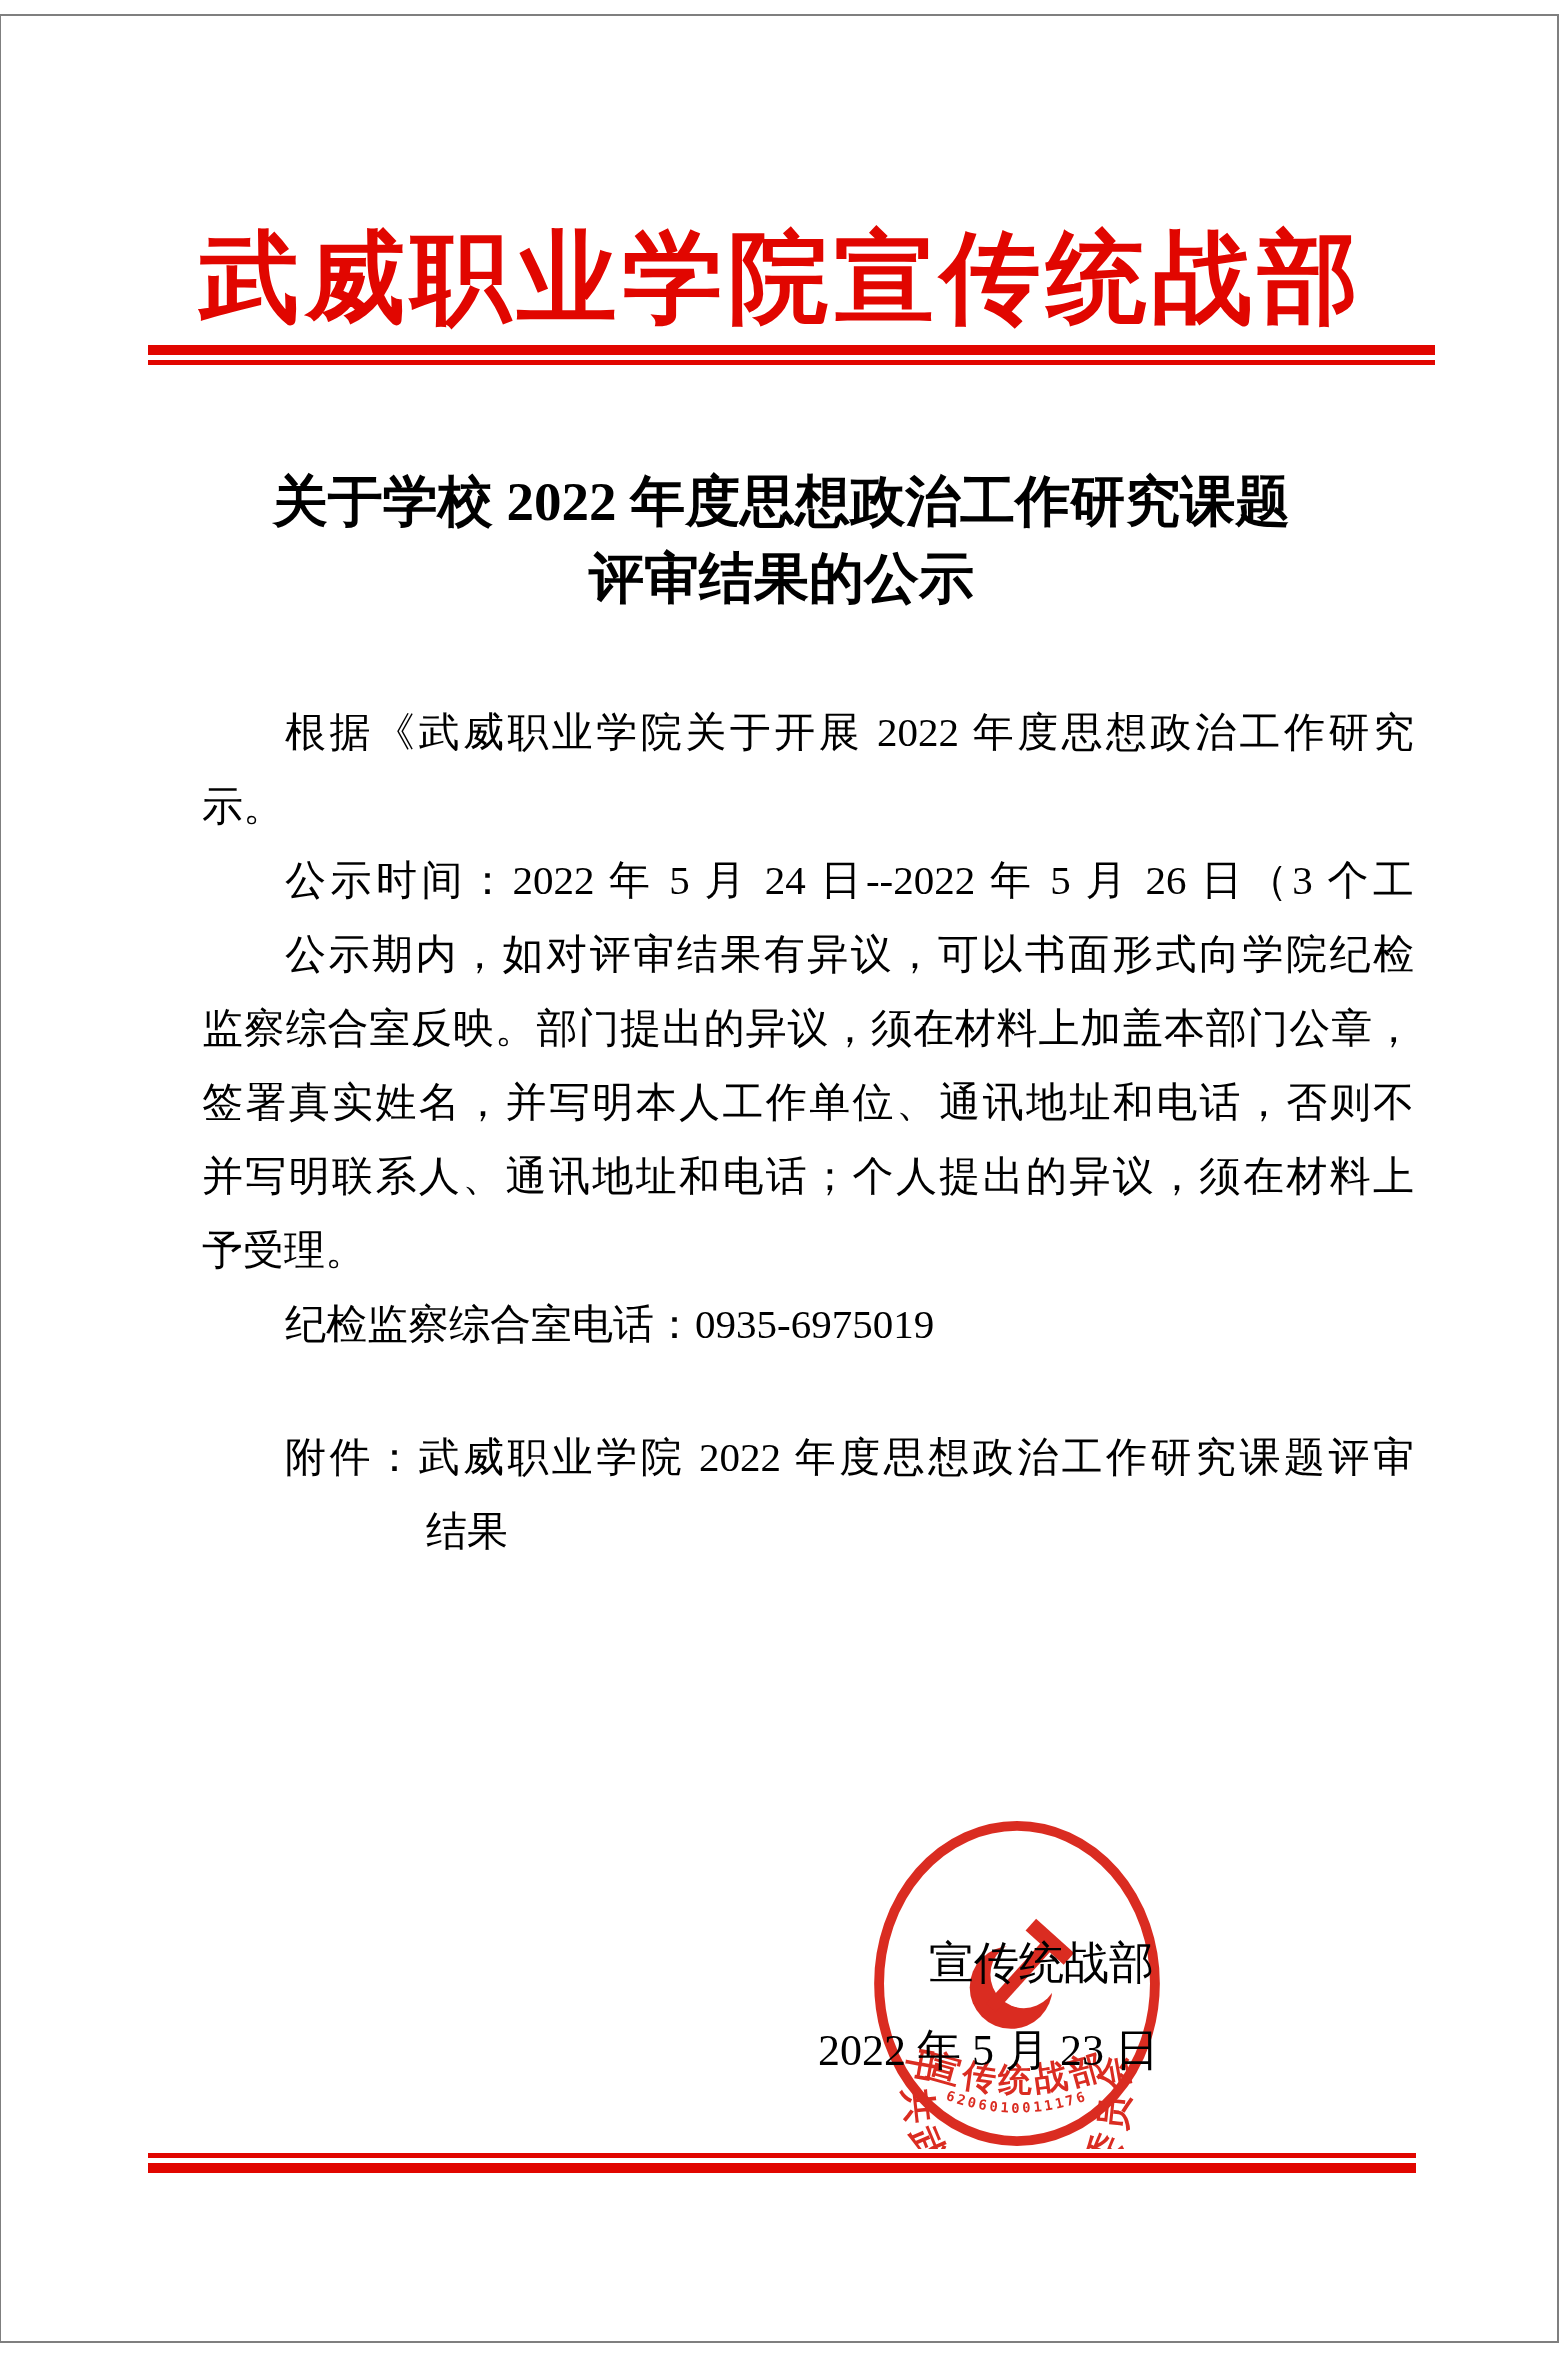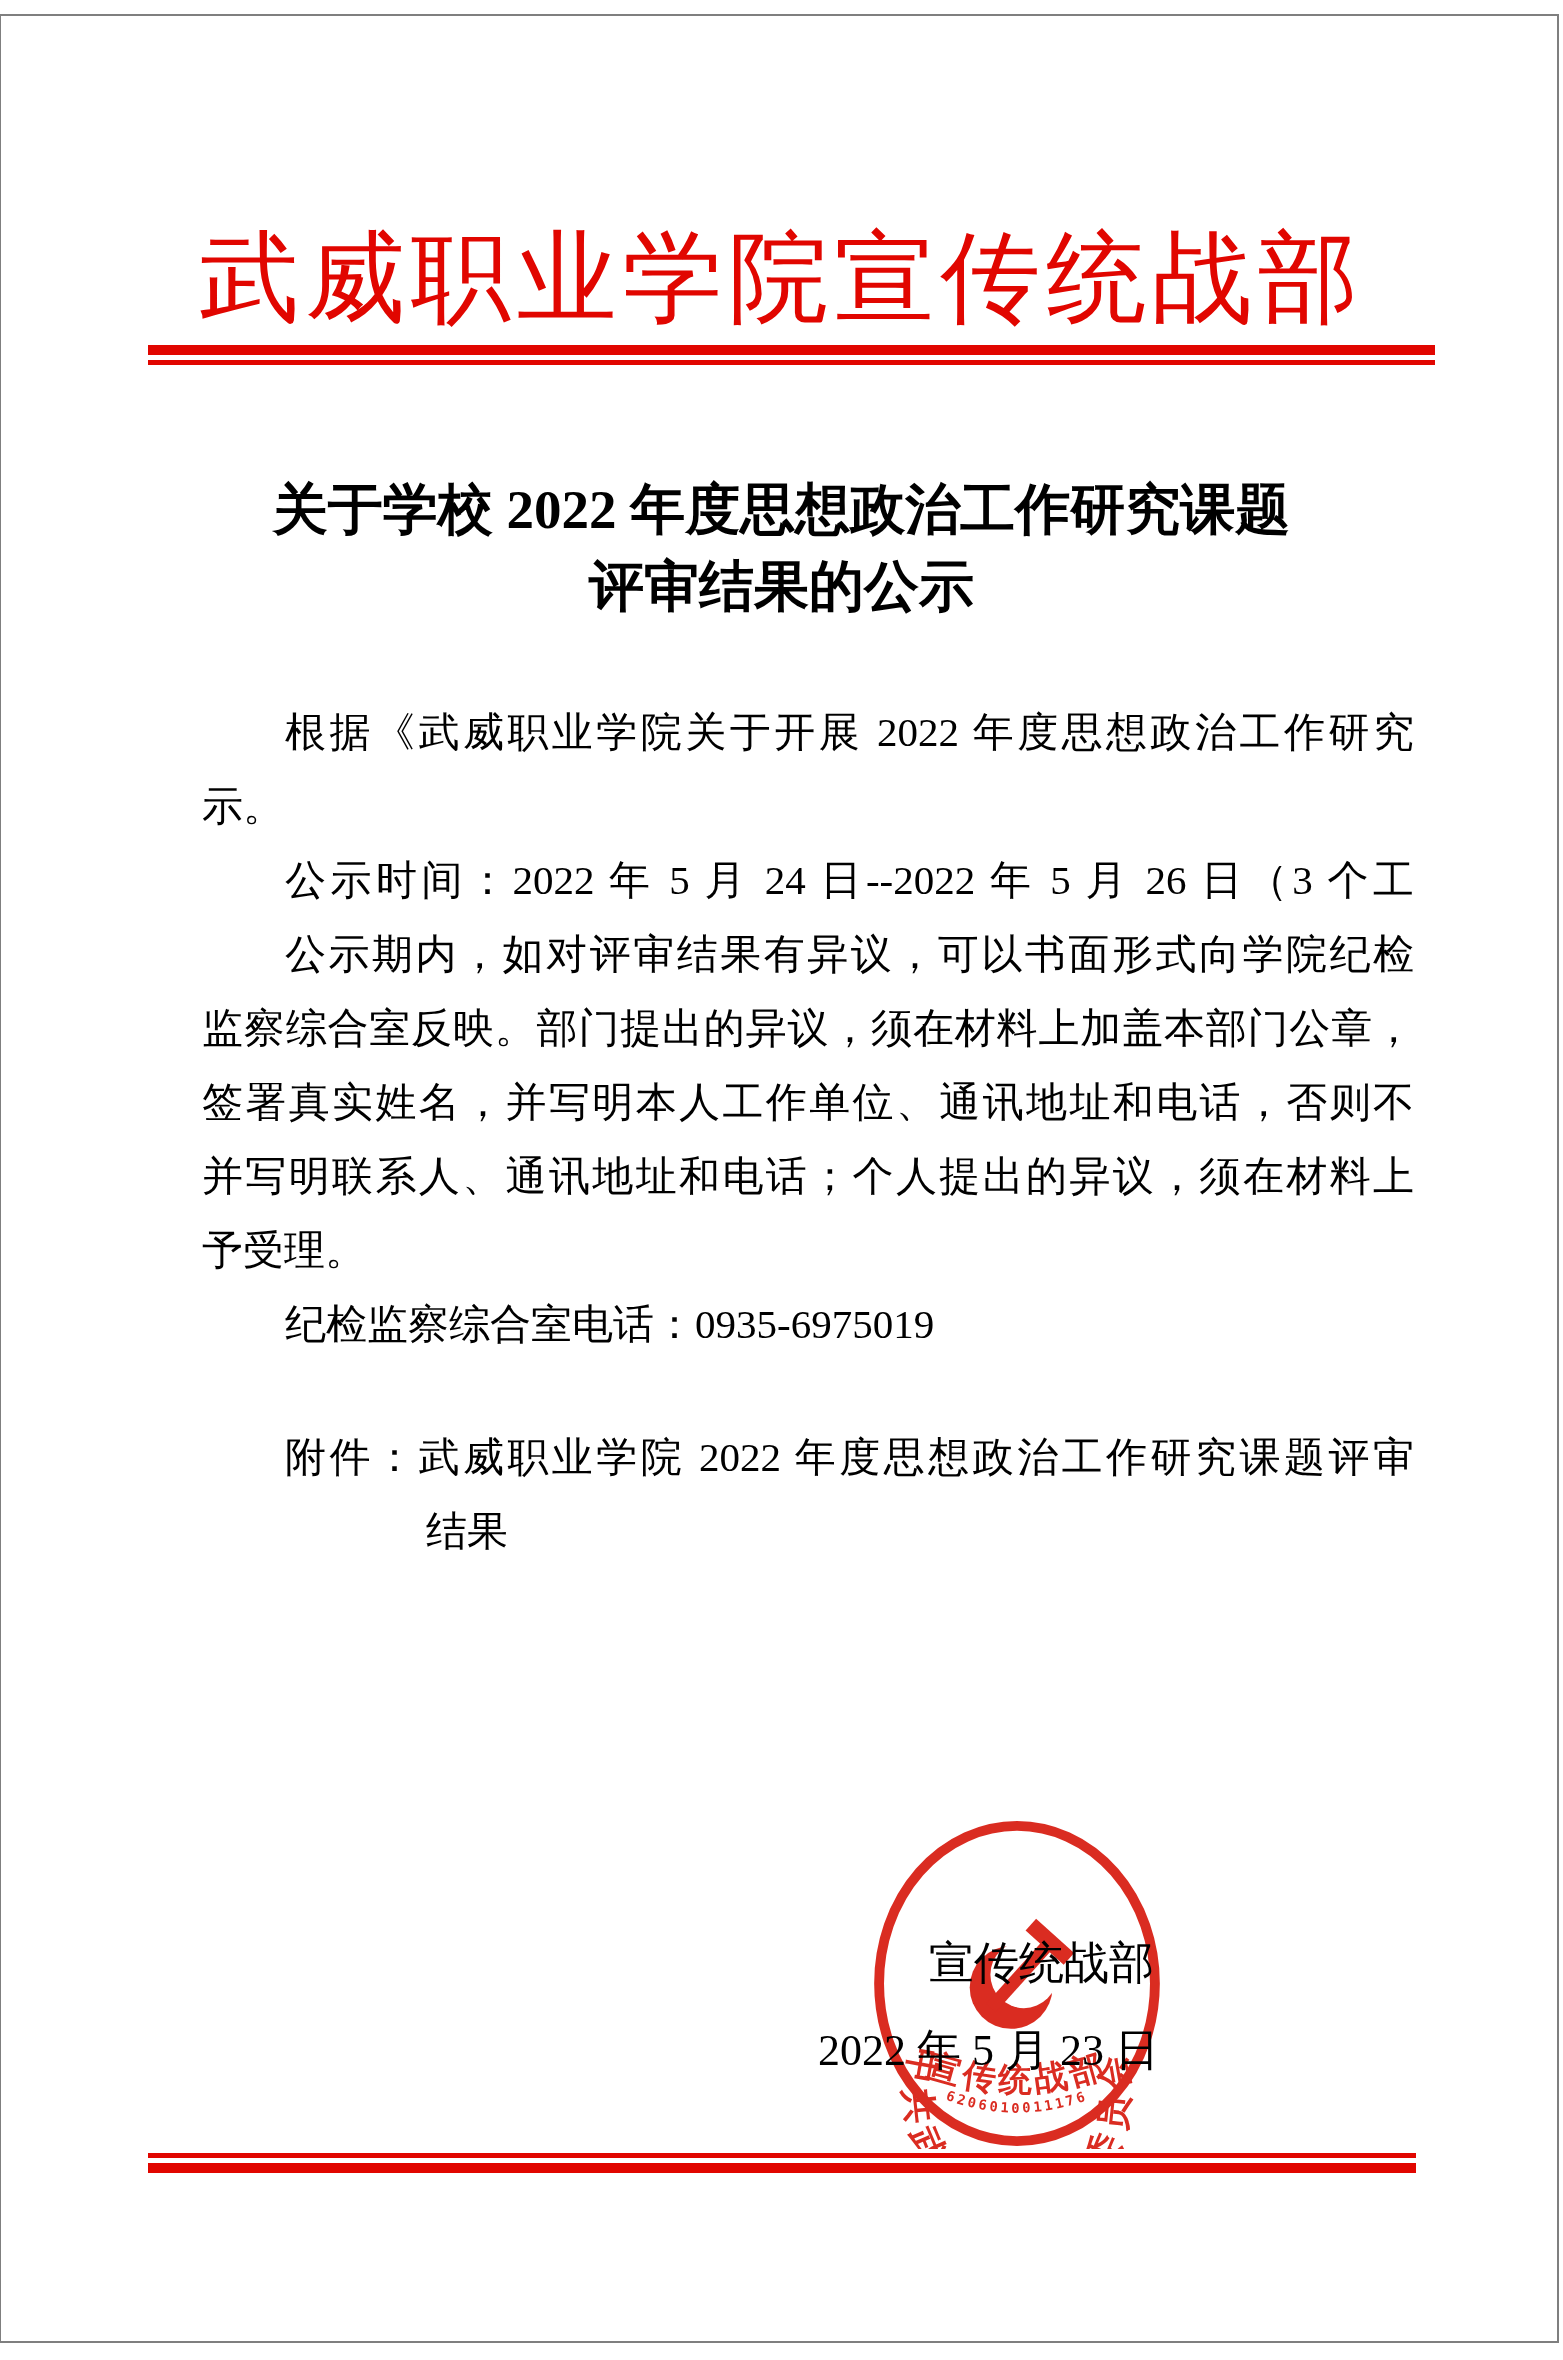--- a/index.html
+++ b/index.html
@@ -18,39 +18,38 @@
     border: 2px solid #7f7f7f;
     border-left-width: 1px;
     background: #ffffff;
   }
   .red-header {
     position: absolute;
     left: 0; top: 225px; width: 1563px;
     text-align: center;
     font-size: 100px;
     line-height: 108px;
-    font-weight: 400;
+    font-weight: 700;
     letter-spacing: 5.9px;
     color: #e10600;
     white-space: nowrap;
   }
   .rule { position: absolute; background: #e10600; }
   .rule-top-thick    { left: 148px; top: 345px; width: 1287px; height: 9.9px; }
   .rule-top-thin     { left: 148px; top: 360px; width: 1287px; height: 4.9px; }
   .rule-bottom-thin  { left: 148px; top: 2153px; width: 1268px; height: 4.9px; }
   .rule-bottom-thick { left: 148px; top: 2163px; width: 1268px; height: 9.9px; }
   .doc-title {
     position: absolute;
     left: 0; top: 463px; width: 1563px;
     text-align: center;
     font-size: 55px;
     line-height: 77px;
     font-weight: 700;
     white-space: nowrap;
-    margin-top: 8px;
   }
   .doc-body {
     position: absolute;
     left: 202px; top: 695px;
     width: 1212px;
     font-size: 41px;
     line-height: 74px;
     font-weight: 400;
   }
   .doc-body .line { text-align: left; white-space: normal; }

